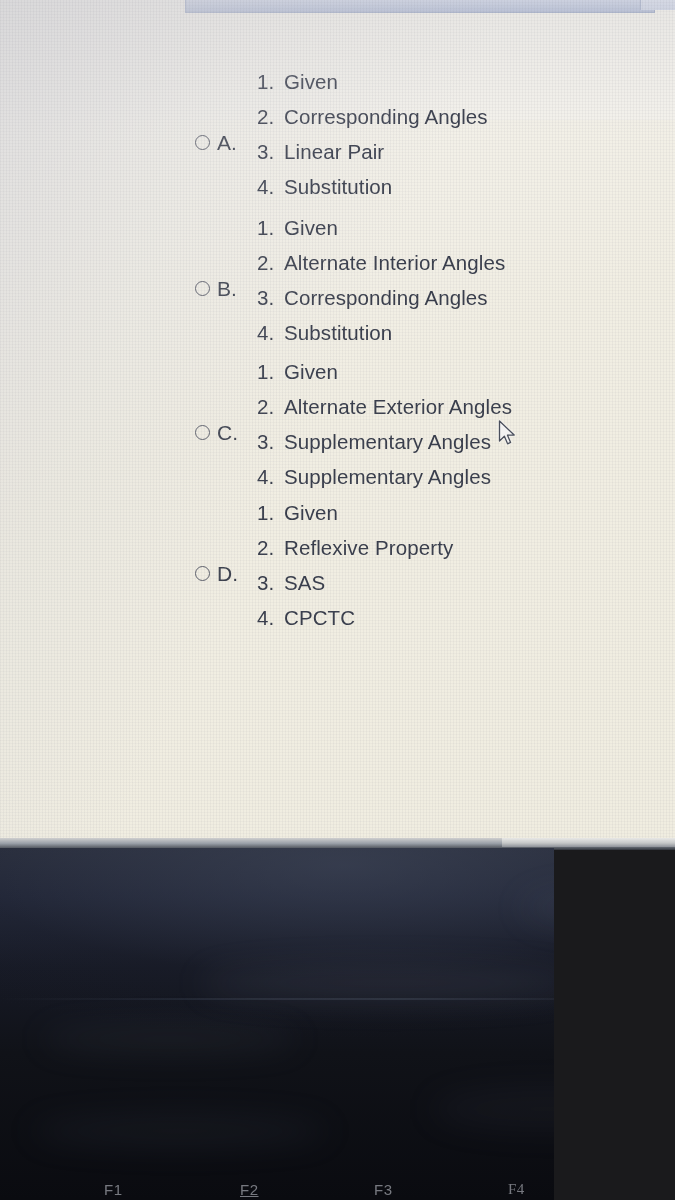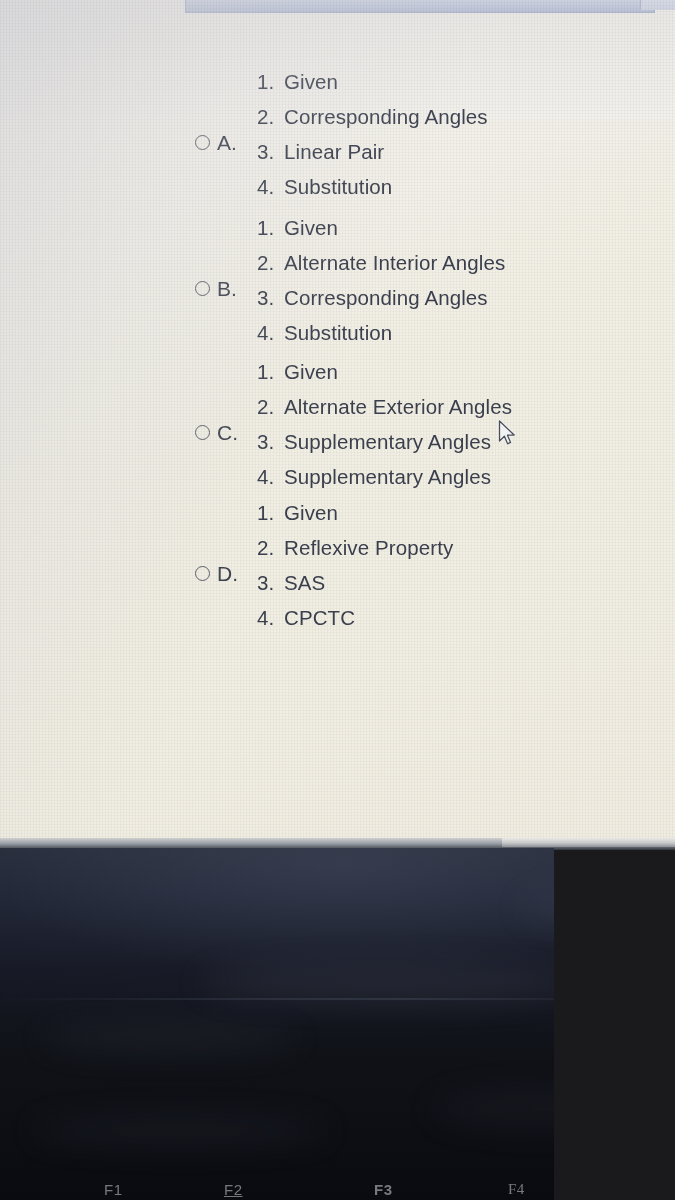--- a/index.html
+++ b/index.html
@@ -206,22 +206,22 @@
     position:absolute;
     bottom:2px;
     font-size:15px;
     color:#b9bcc4;
     opacity:.62;
     font-family:"Liberation Sans", sans-serif;
     letter-spacing:.5px;
     filter:blur(.5px);
   }
   .fkey[data-k="F1"] { left:104px; }
-  .fkey[data-k="F2"] { left:224px;text-decoration:underline; }
-  .fkey[data-k="F3"] { left:374px;font-weight:bold; }
+  .fkey[data-k="F2"] { left:240px;text-decoration:underline; }
+  .fkey[data-k="F3"] { left:374px; }
   .fkey[data-k="F4"] { left:508px;font-family:Liberation Serif, serif; }
 </style>
 </head>
 <body>
 
 <div id="photo">
 
   <div id="screen">
 
     <div id="page-surface">

